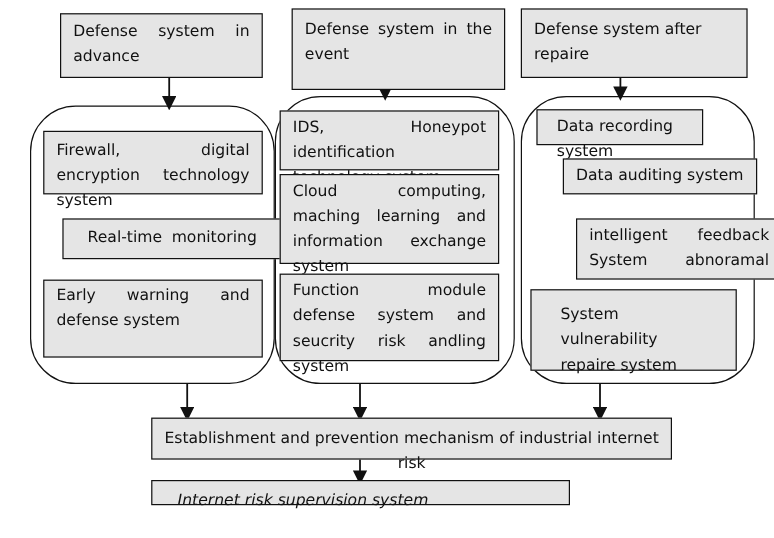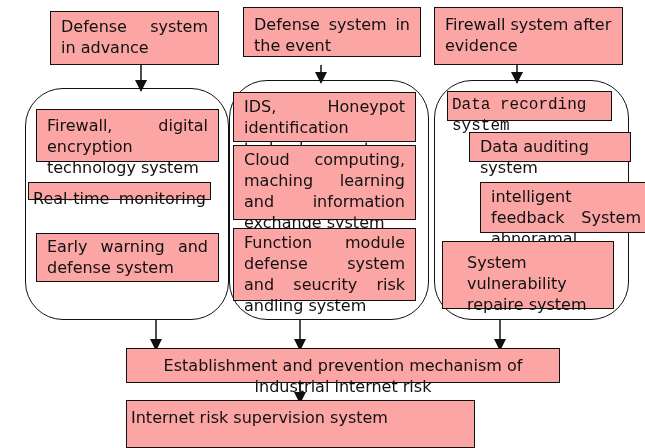--- a/index.html
+++ b/index.html
@@ -1,19 +1,19 @@
 <!DOCTYPE html>
 <html><head>
 <meta charset="utf-8">
 <style>
   html, body { margin:0; padding:0; background:#ffffff; }
   body { width:645px; height:448px; position:relative; overflow:hidden;
          font-family: "DejaVu Sans", "Liberation Sans", sans-serif; color:#111; }
-  .box { position:absolute; border:1.5px solid #111; background:#fca5a5; box-sizing:border-box;
-         font-size:16px; line-height:21px; padding:3px 10px; }
+  .box { position:absolute; border:1.5px solid #111; background:#e5e5e5; box-sizing:border-box;
+         font-size:13px; line-height:21px; padding:3px 10px; }
   .just { text-align:justify; text-align-last:left; }
   .round { position:absolute; border:1.5px solid #111; border-radius:38px; box-sizing:border-box; background:transparent; }
   svg.arrows { position:absolute; left:0; top:0; }
   .center { text-align:center; }
 </style>
 </head>
 <body>
 
 <div class="round" style="left:25px;top:88px;width:204px;height:232px;"></div>
 <div class="round" style="left:229px;top:80px;width:200px;height:240px;"></div>
@@ -30,58 +30,58 @@
   <line x1="517" y1="65" x2="517" y2="78" stroke="#111" stroke-width="1.5" marker-end="url(#ah)"></line>
   <line x1="156" y1="320" x2="156" y2="345" stroke="#111" stroke-width="1.5" marker-end="url(#ah)"></line>
   <line x1="300" y1="320" x2="300" y2="345" stroke="#111" stroke-width="1.5" marker-end="url(#ah)"></line>
   <line x1="500" y1="320" x2="500" y2="345" stroke="#111" stroke-width="1.5" marker-end="url(#ah)"></line>
   <line x1="300" y1="382" x2="300" y2="398" stroke="#111" stroke-width="1.5" marker-end="url(#ah)"></line>
 </svg>
 
 <div class="box just" style="left:50px;top:11px;width:169px;height:54px;padding:4px 10px;">
   <span>Defense system in advance</span>
 </div>
-<div class="box just" style="left:243px;top:7px;width:178px;height:50px;padding:6px 10px;">
+<div class="box just" style="left:243px;top:7px;width:178px;height:68px;padding:6px 10px;">
   <span>Defense system in the event</span>
 </div>
 <div class="box" style="left:434px;top:7px;width:189px;height:58px;padding:6px 10px;">
-  <span>Firewall system after evidence</span>
+  <span>Defense system after repaire</span>
 </div>
 
 <div class="box just" style="left:36px;top:109px;width:183px;height:53px;padding:5px 10px;">
   <span>Firewall, digital encryption technology system</span>
 </div>
-<div class="box just" style="left:28px;top:182px;width:183px;height:18px;padding:5px 4px;text-align-last:justify;">
+<div class="box just" style="left:52px;top:182px;width:183px;height:34px;padding:5px 20px;text-align-last:justify;">
   <span>Real-time monitoring</span>
 </div>
-<div class="box just" style="left:36px;top:233px;width:183px;height:49px;padding:2px 10px;">
+<div class="box just" style="left:36px;top:233px;width:183px;height:65px;padding:2px 10px;">
   <span>Early warning and defense system</span>
 </div>
 
 <div class="box just" style="left:233px;top:92px;width:183px;height:50px;padding:3px 10px;">
   <span>IDS, Honeypot identification technology system</span>
 </div>
 <div class="box just" style="left:233px;top:145px;width:183px;height:75px;padding:3px 10px;">
   <span>Cloud computing, maching learning and information exchange system</span>
 </div>
 <div class="box just" style="left:233px;top:228px;width:183px;height:73px;padding:3px 10px;">
   <span>Function module defense system and seucrity risk andling system</span>
 </div>
 
-<div class="box" style="left:447px;top:91px;width:165px;height:30px;padding:3px 4px;font-family:Liberation Mono, monospace;">
+<div class="box" style="left:447px;top:91px;width:139px;height:30px;padding:3px 16px;">
   <span>Data recording system</span>
 </div>
 <div class="box" style="left:469px;top:132px;width:162px;height:30px;padding:3px 10px;">
   <span>Data auditing system</span>
 </div>
 <div class="box just" style="left:442px;top:182px;width:172px;height:51px;padding:3px 10px;text-align-last:justify;margin-left:38px;">
   <span>intelligent feedback System abnoramal</span>
 </div>
 <div class="box just" style="left:442px;top:241px;width:172px;height:68px;padding:10px 24px;">
   <span>System vulnerability repaire system</span>
 </div>
 
 <div class="box center" style="left:126px;top:348px;width:434px;height:35px;padding:6px 10px;">
   <span>Establishment and prevention mechanism of industrial internet risk</span>
 </div>
-<div class="box" style="left:126px;top:400px;width:349px;height:48px;padding:6px 4px;">
+<div class="box" style="left:126px;top:400px;width:349px;height:21px;padding:6px 21px;font-style:italic;">
   <span>Internet risk supervision system</span>
 </div>
 
 </body></html>

